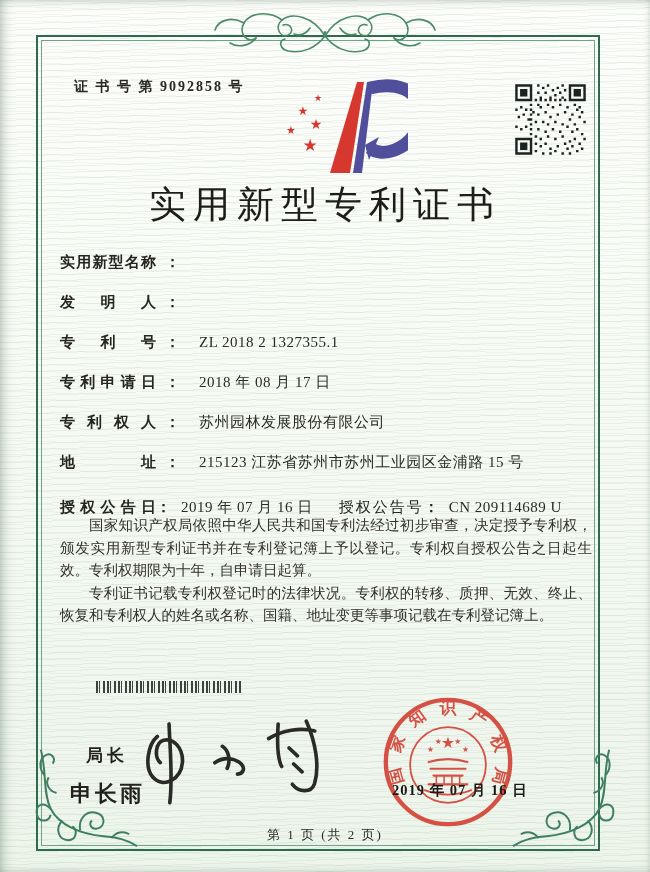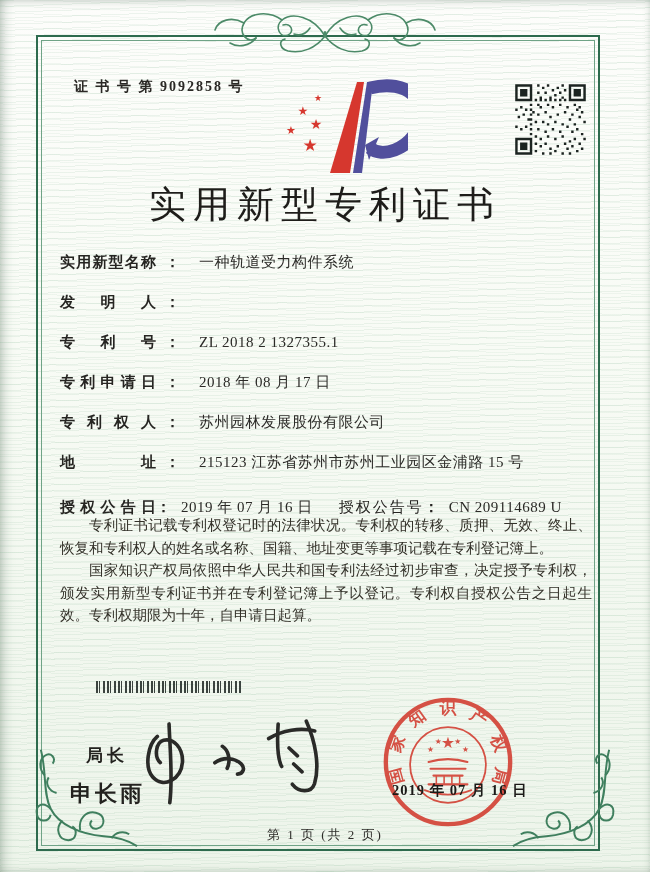--- a/index.html
+++ b/index.html
@@ -130,21 +130,20 @@
       <path d="M9 0h1v1h-1zM13 0h1v1h-1zM19 0h1v1h-1zM11 1h1v1h-1zM17 1h1v1h-1zM15 2h1v1h-1zM20 2h1v1h-1zM9 3h1v1h-1zM12 3h1v1h-1zM18 3h1v1h-1zM16 4h1v1h-1zM10 5h1v1h-1zM14 5h1v1h-1zM19 5h1v1h-1zM8 6h1v1h-1zM10 6h1v1h-1zM12 6h1v1h-1zM14 6h1v1h-1zM16 6h1v1h-1zM18 6h1v1h-1zM20 6h1v1h-1zM6 8h1v1h-1zM6 10h1v1h-1zM6 12h1v1h-1zM6 14h1v1h-1zM6 16h1v1h-1zM6 18h1v1h-1zM6 20h1v1h-1zM9 8h1v1h-1zM13 8h1v1h-1zM18 8h1v1h-1zM24 8h1v1h-1zM2 9h1v1h-1zM10 9h1v1h-1zM15 9h1v1h-1zM21 9h1v1h-1zM26 9h1v1h-1zM0 10h1v1h-1zM4 10h1v1h-1zM25 10h1v1h-1zM7 11h1v1h-1zM12 11h1v1h-1zM20 11h1v1h-1zM27 11h1v1h-1zM3 12h1v1h-1zM9 12h1v1h-1zM17 12h1v1h-1zM23 12h1v1h-1zM1 13h1v1h-1zM14 13h1v1h-1zM26 13h1v1h-1zM5 14h1v1h-1zM22 14h1v1h-1zM8 15h1v1h-1zM11 15h1v1h-1zM16 15h1v1h-1zM28 15h1v1h-1zM13 16h1v1h-1zM19 16h1v1h-1zM24 16h1v1h-1zM0 17h1v1h-1zM4 17h1v1h-1zM21 17h1v1h-1zM2 18h1v1h-1zM9 18h1v1h-1zM15 18h1v1h-1zM25 18h1v1h-1zM12 19h1v1h-1zM18 19h1v1h-1zM23 19h1v1h-1zM27 20h1v1h-1zM8 21h1v1h-1zM13 21h1v1h-1zM19 21h1v1h-1zM10 22h1v1h-1zM16 22h1v1h-1zM24 22h1v1h-1zM28 22h1v1h-1zM22 23h1v1h-1zM8 24h1v1h-1zM12 24h1v1h-1zM20 24h1v1h-1zM26 24h1v1h-1zM10 25h1v1h-1zM17 25h1v1h-1zM23 25h1v1h-1zM14 26h1v1h-1zM21 26h1v1h-1zM27 26h1v1h-1zM8 27h1v1h-1zM16 27h1v1h-1zM25 27h1v1h-1zM11 28h1v1h-1zM14 28h1v1h-1zM19 28h1v1h-1zM22 28h1v1h-1z"></path>
     </g>
   </svg>
 
   <div class="abs title">实用新型专利证书</div>
 
   <div class="abs fields">
     <div class="frow">
       <span class="flabel">实用新型名称</span>
         <span class="fcolon">：</span>
-      <span class="fvalue">一种轨道受力构件系统</span>
     </div>
     <div class="frow">
       <span class="flabel">发明人</span>
         <span class="fcolon">：</span>
     </div>
     <div class="frow">
       <span class="flabel">专利号</span>
         <span class="fcolon">：</span>
       <span class="fvalue">ZL 2018 2 1327355.1</span>
     </div>
@@ -169,22 +168,22 @@
       <span class="fvalue">2019 年 07 月 16 日</span>
       <span class="grant2">
         <span class="glabel">授权公告号</span>
           <span class="fcolon">：</span>
         <span class="fvalue">CN 209114689 U</span>
       </span>
     </div>
   </div>
 
   <div class="abs body-text">
+    <p>国家知识产权局依照中华人民共和国专利法经过初步审查，决定授予专利权，颁发实用新型专利证书并在专利登记簿上予以登记。专利权自授权公告之日起生效。专利权期限为十年，自申请日起算。</p>
     <p>专利证书记载专利权登记时的法律状况。专利权的转移、质押、无效、终止、恢复和专利权人的姓名或名称、国籍、地址变更等事项记载在专利登记簿上。</p>
-    <p>国家知识产权局依照中华人民共和国专利法经过初步审查，决定授予专利权，颁发实用新型专利证书并在专利登记簿上予以登记。专利权自授权公告之日起生效。专利权期限为十年，自申请日起算。</p>
   </div>
 
   <div class="abs barcode"></div>
 
   <div class="abs director">局长</div>
   <div class="abs director2">申长雨</div>
 
   <svg class="abs sig" viewBox="0 0 210 90">
     <g fill="none" stroke="#2a2a28" stroke-width="3.6" stroke-linecap="round">
       <path d="M28,18 C18,26 14,48 22,58 C32,70 50,62 52,44 C53,30 44,20 34,22 C26,24 24,38 30,44"></path>

